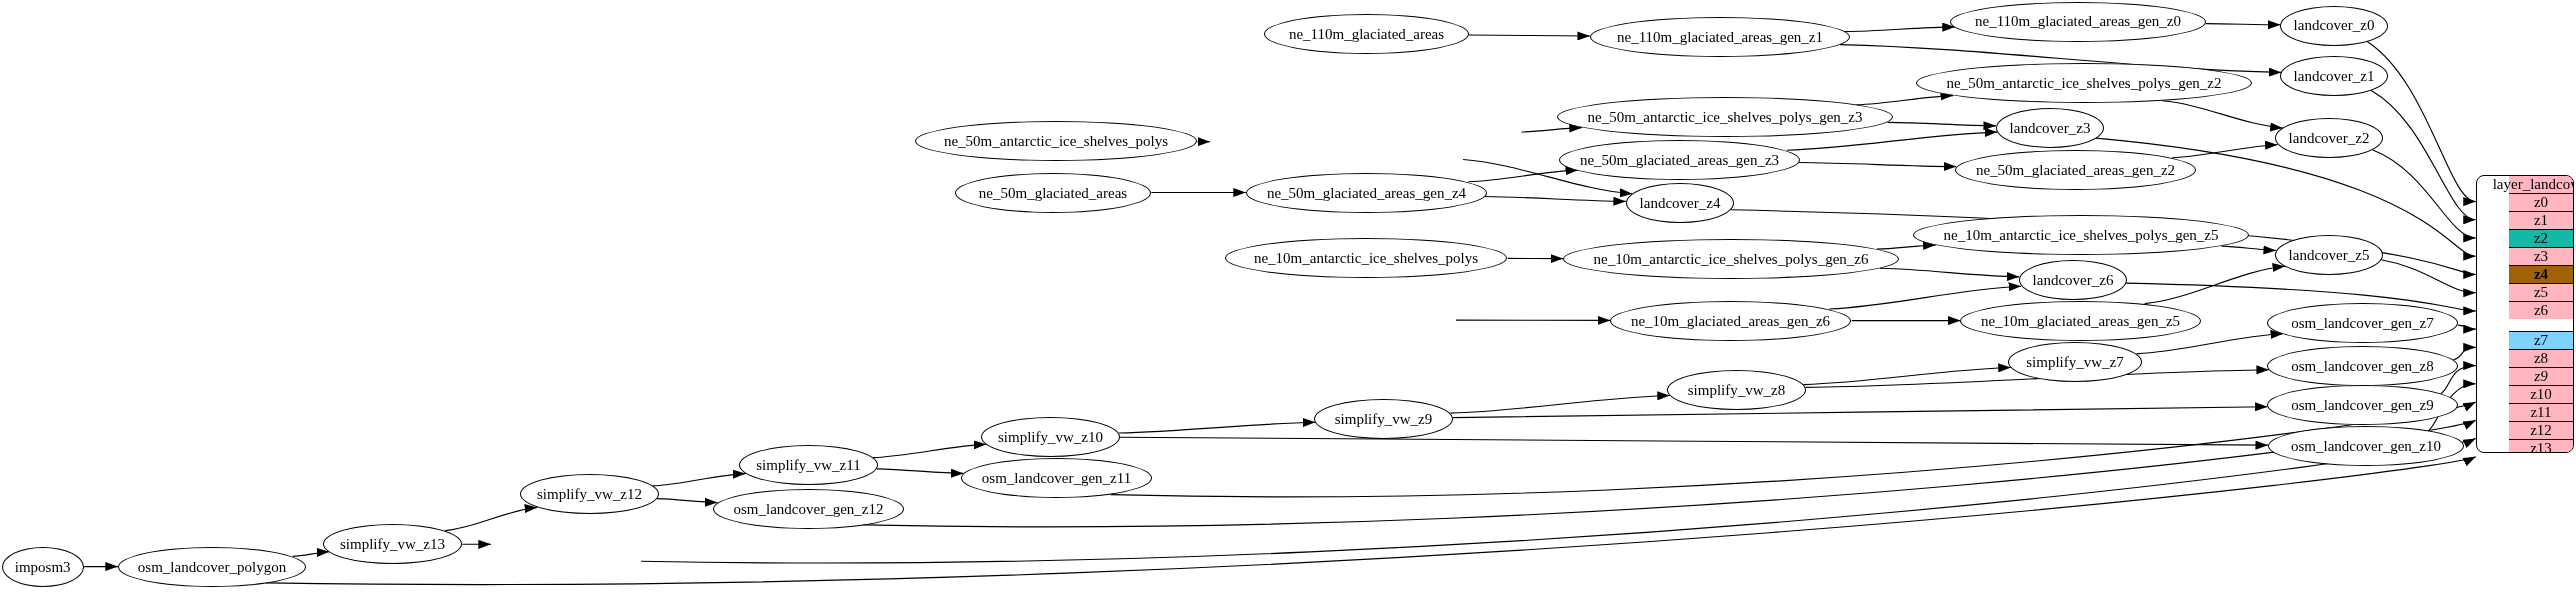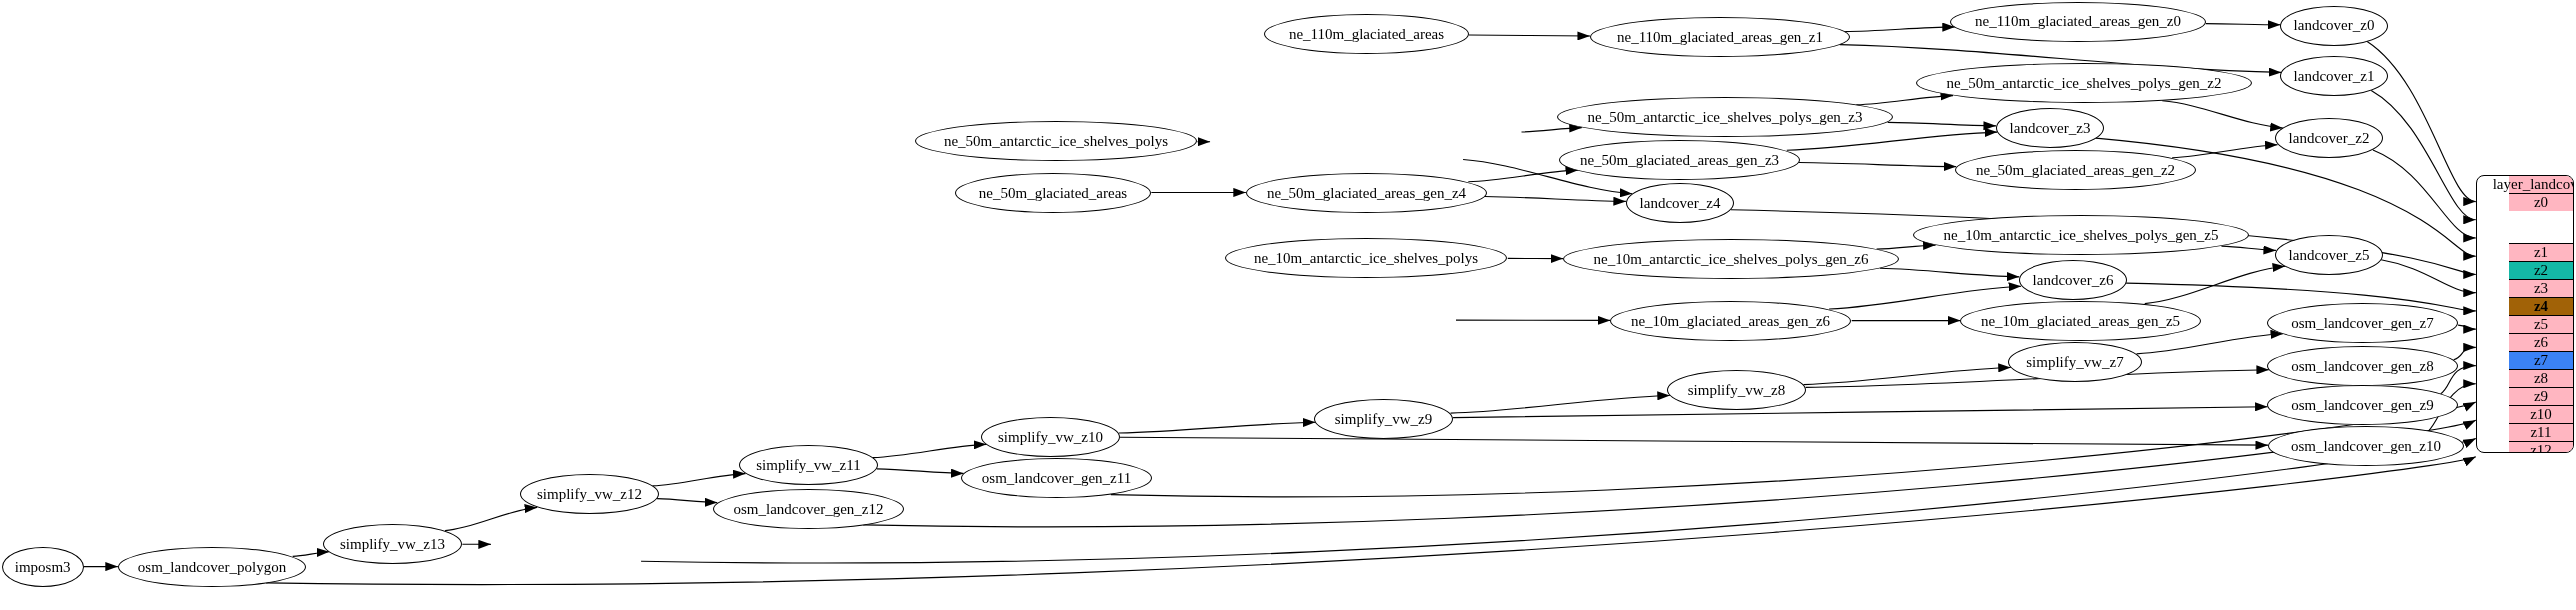--- a/index.html
+++ b/index.html
@@ -196,29 +196,29 @@
   <div class="node" style="left:2275px;top:235px;width:108px">
       <span class="lbl">landcover_z5</span>
     </div>
   <div class="node" style="left:2019px;top:260px;width:108px">
       <span class="lbl">landcover_z6</span>
     </div>
 
   <div class="ltable" style="left:2476px;top:175px;width:98px;height:278px">
     <div class="trow" style="background: rgb(255, 182, 193);">layer_landcover</div>
     <div class="trow" style="background: rgb(255, 182, 193);">z0</div>
-    <div class="trow" style="background: rgb(255, 182, 193); margin-top: 32px;">z1</div>
+    <div class="trow" style="background: rgb(255, 182, 193);">z1</div>
     <div class="trow" style="background: #14b8a6;">z2</div>
     <div class="trow" style="background: rgb(255, 182, 193);">z3</div>
     <div class="trow" style="background: #a16207; font-weight: bold;">z4</div>
     <div class="trow" style="background: rgb(255, 182, 193);">z5</div>
     <div class="trow" style="background: rgb(255, 182, 193);">z6</div>
-    <div class="trow" style="background: #3b82f6;">z7</div>
+    <div class="trow" style="background: #7dd3fc; margin-top: 12px;">z7</div>
     <div class="trow" style="background: rgb(255, 182, 193);">z8</div>
-    <div class="trow" style="background: rgb(255, 182, 193);">z9</div>
+    <div class="trow" style="background: rgb(255, 182, 193); font-style: italic;">z9</div>
     <div class="trow" style="background: rgb(255, 182, 193);">z10</div>
     <div class="trow" style="background: rgb(255, 182, 193);">z11</div>
     <div class="trow" style="background: rgb(255, 182, 193);">z12</div>
     <div class="trow" style="background: rgb(255, 182, 193);">z13</div>
     <div class="trow" style="background: rgb(255, 182, 193);">z14+</div>
   </div>
 
 </div>
 
 

